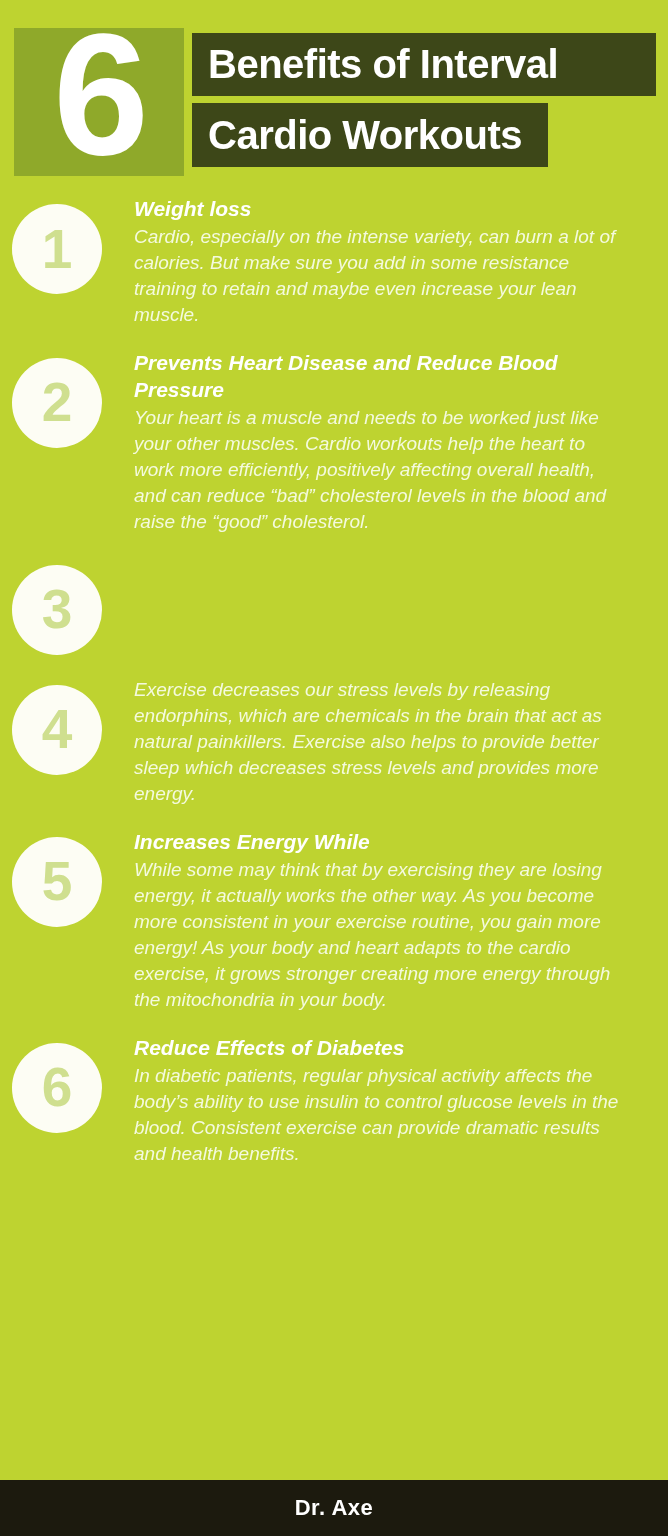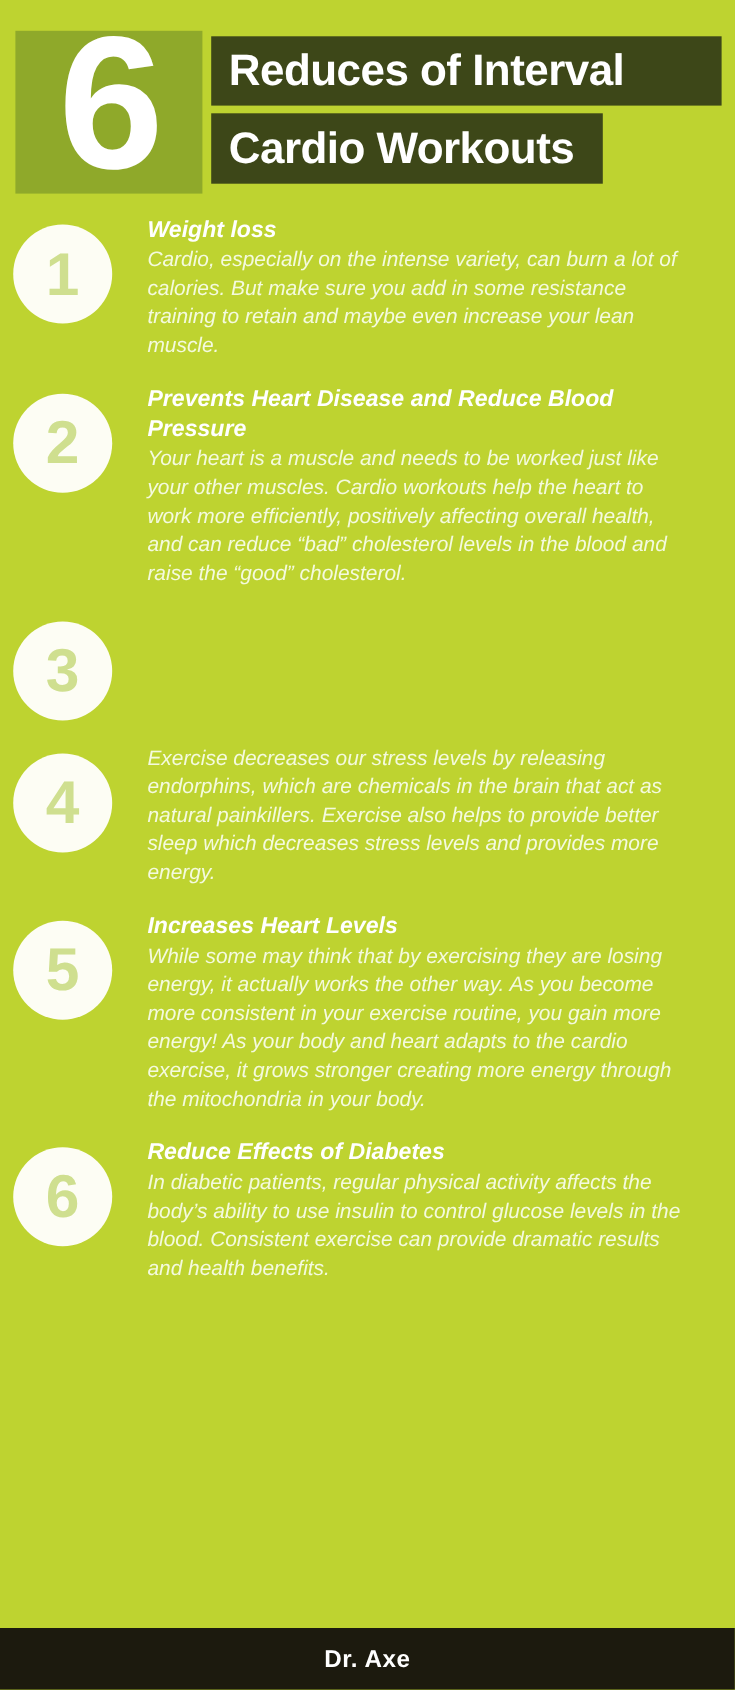--- a/index.html
+++ b/index.html
@@ -139,21 +139,21 @@
     font-weight: bold;
     letter-spacing: 0.5px;
   }
 </style>
 </head>
 <body>
 
 <div class="header">
   <div class="numberbox"></div>
   <div class="big-number">6</div>
-  <div class="title-bar title-bar-1">Reduces of Interval</div>
+  <div class="title-bar title-bar-1">Benefits of Interval</div>
   <div class="title-bar title-bar-2">Cardio Workouts</div>
 </div>
 
 <ul class="list">
 
   <li class="benefit">
     <div class="circle-wrap">
       <div class="circle">1</div>
     </div>
     <div class="benefit-text">
@@ -185,21 +185,21 @@
     <div class="benefit-text">
       <p class="benefit-body">Exercise decreases our stress levels by releasing endorphins, which are chemicals in the brain that act as natural painkillers. Exercise also helps to provide better sleep which decreases stress levels and provides more energy.</p>
     </div>
   </li>
 
   <li class="benefit">
     <div class="circle-wrap">
       <div class="circle">5</div>
     </div>
     <div class="benefit-text">
-      <p class="benefit-heading">Increases Heart Levels</p>
+      <p class="benefit-heading">Increases Energy While</p>
       <p class="benefit-body">While some may think that by exercising they are losing energy, it actually works the other way. As you become more consistent in your exercise routine, you gain more energy! As your body and heart adapts to the cardio exercise, it grows stronger creating more energy through the mitochondria in your body.</p>
     </div>
   </li>
 
   <li class="benefit">
     <div class="circle-wrap">
       <div class="circle">6</div>
     </div>
     <div class="benefit-text">
       <p class="benefit-heading">Reduce Effects of Diabetes</p>

